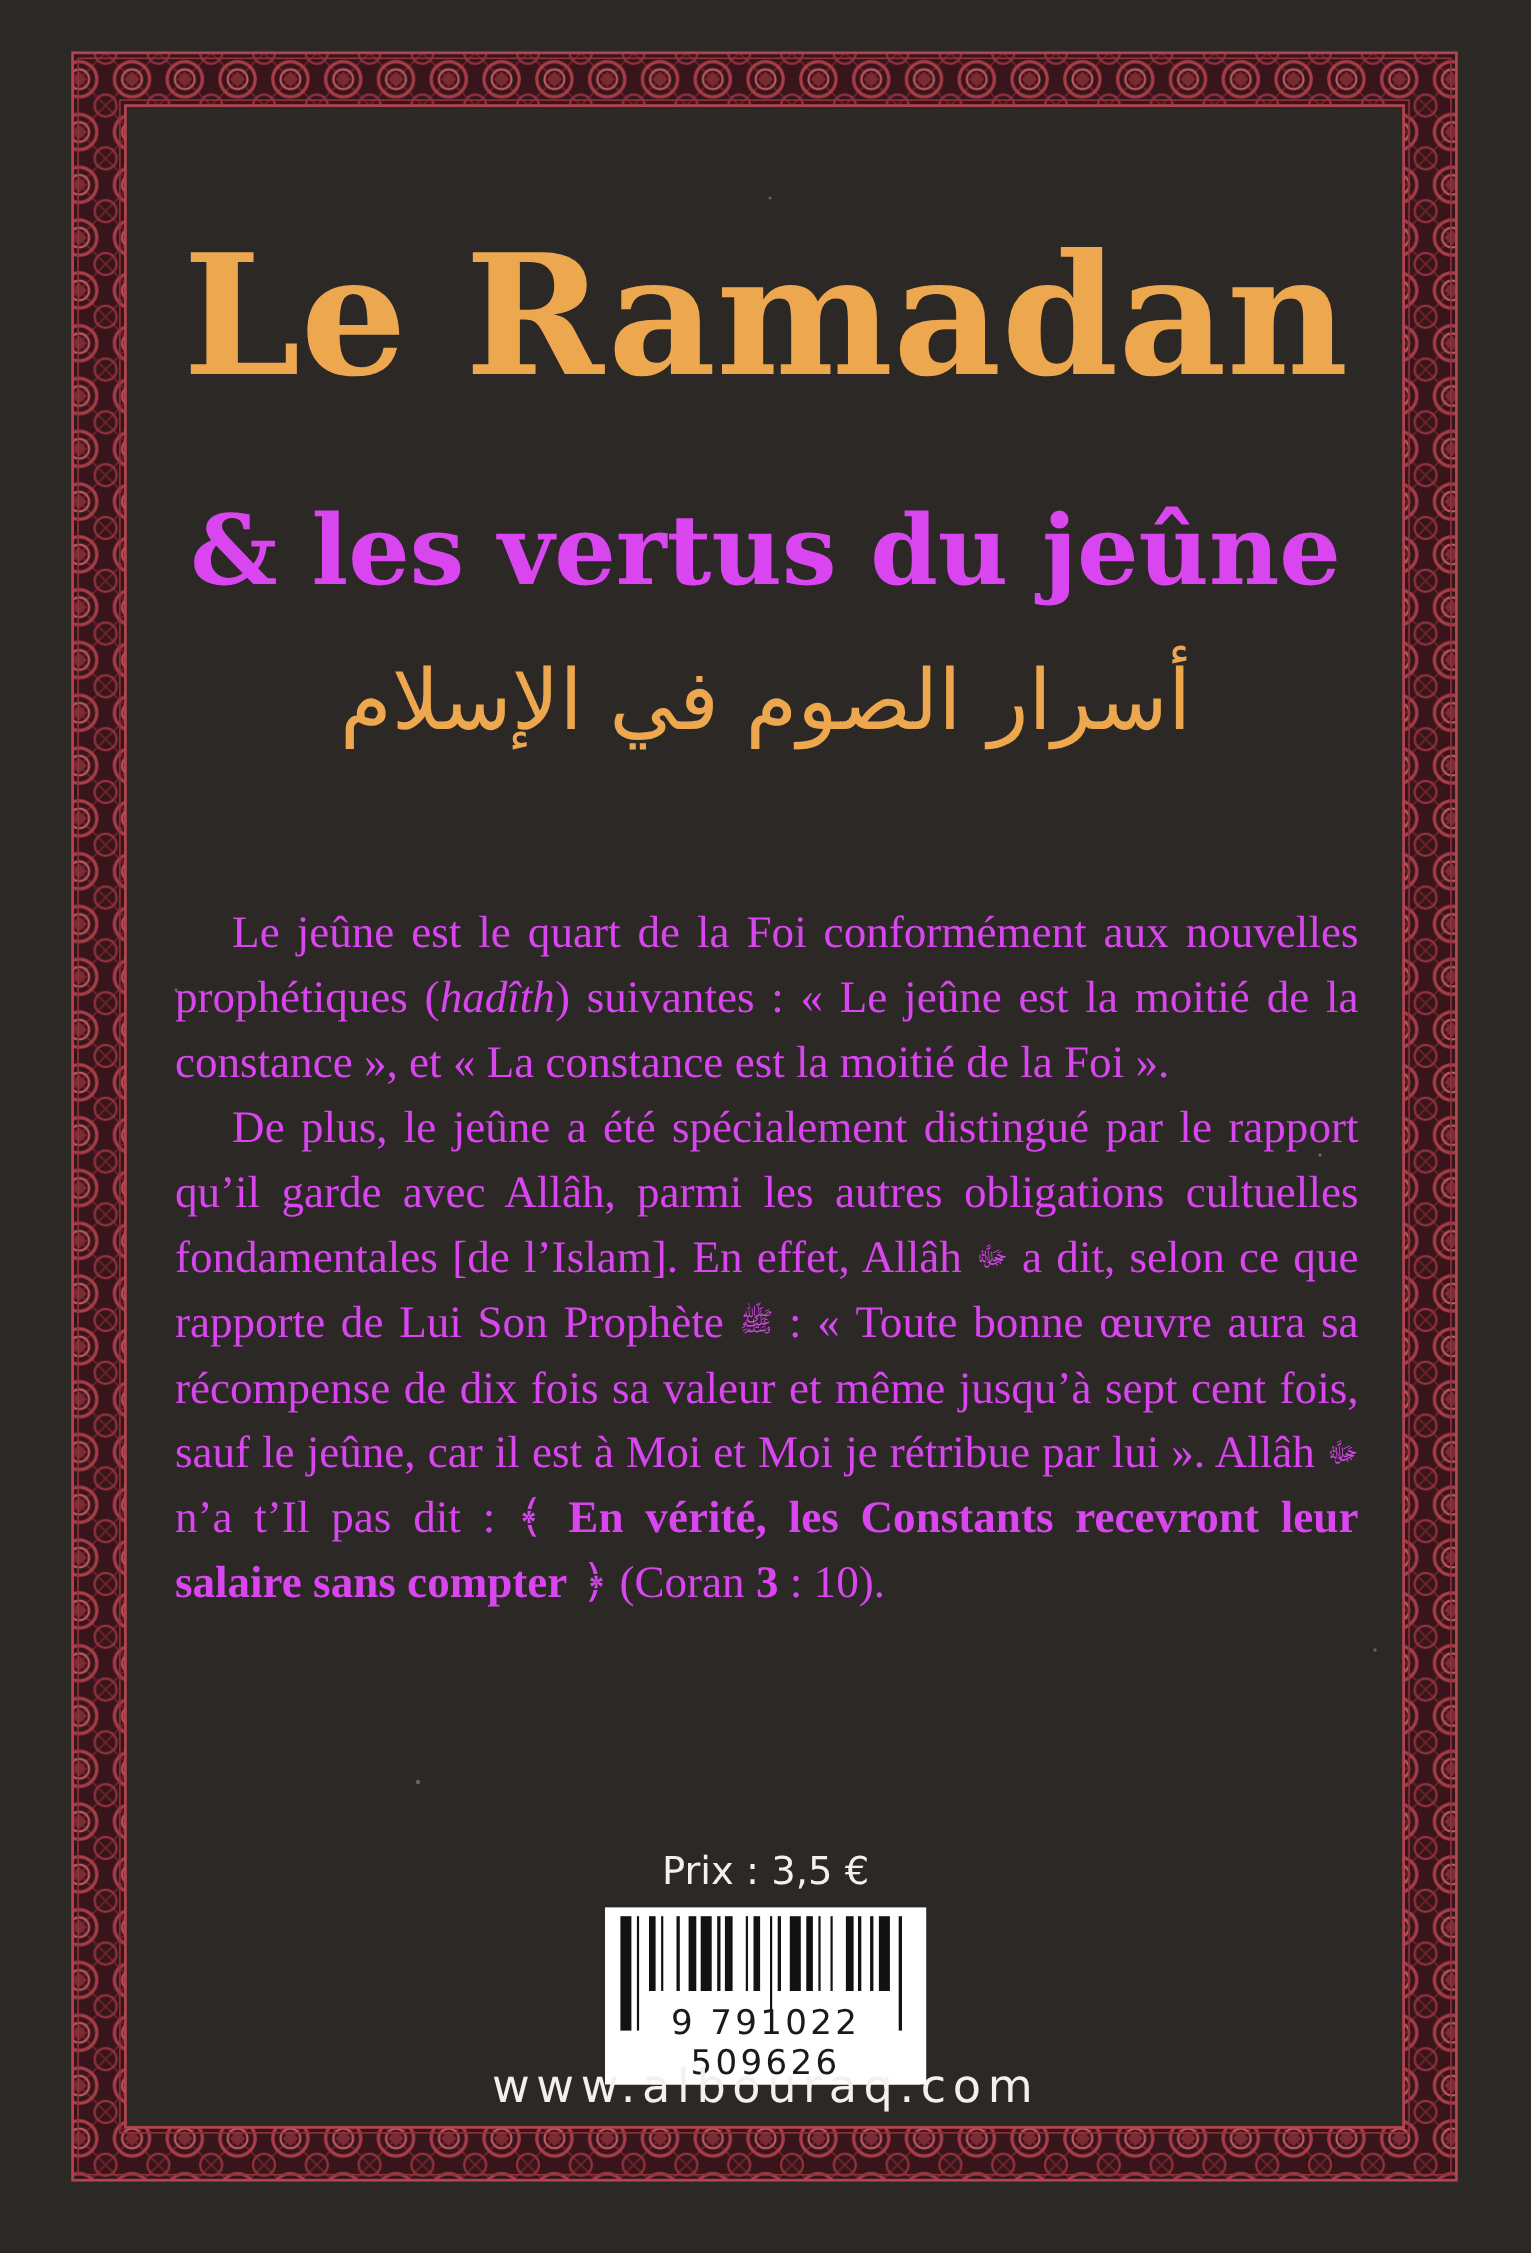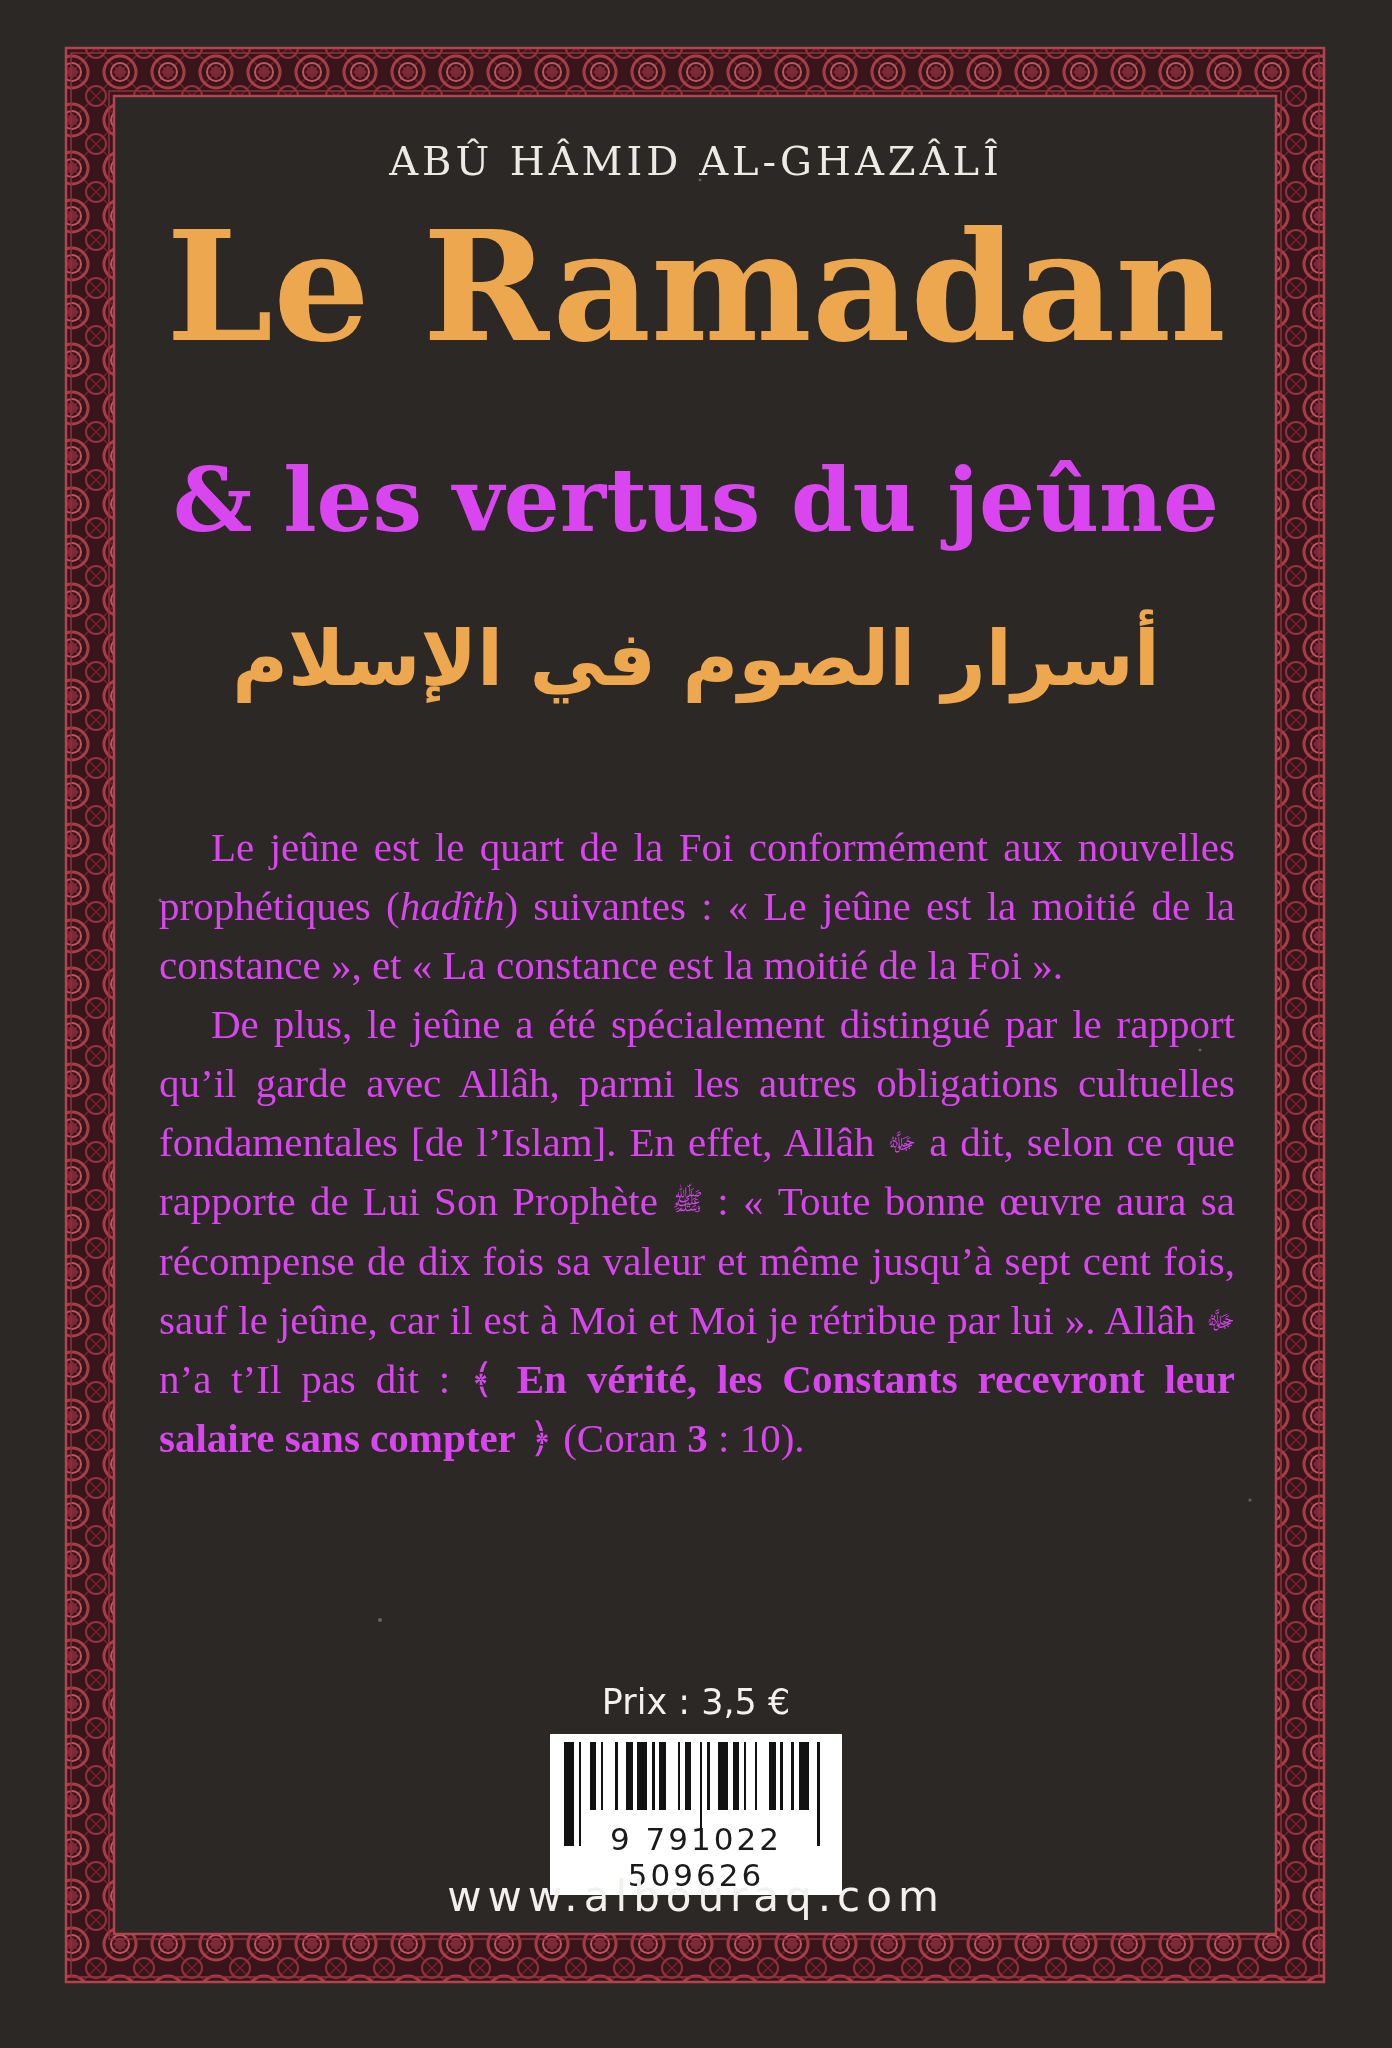--- a/index.html
+++ b/index.html
@@ -27,23 +27,22 @@
   .subtitle{
     position:absolute;top:448px;left:0;width:100%;
     text-align:center;color:#d946ef;
     font-size:88px;font-weight:bold;
     font-family:"DejaVu Serif","Liberation Serif",serif;
   }
   .arabic{
     position:absolute;top:592px;left:0;width:100%;
     text-align:center;color:#eda74f;
     direction:rtl;
-    font-size:76px;font-weight:bold;
+    font-size:76px;font-weight:normal;
     font-family:"DejaVu Sans",sans-serif;
-    margin-top:22px;
   }
   .body-text{
     position:absolute;top:818px;left:159px;width:1076px;
     color:#d946ef;
     font-size:41px;line-height:59px;
     text-align:justify;
   }
   .body-text p{margin:0;text-indent:52px;}
   .seg-normal{}
   .seg-italic{font-style:italic;}
@@ -117,21 +116,20 @@
         <circle cx="1140" cy="520" r="2"></circle>
       <circle cx="380" cy="1620" r="2"></circle>
         <circle cx="980" cy="240" r="1.6"></circle>
       <circle cx="1250" cy="1500" r="1.6"></circle>
         <circle cx="160" cy="900" r="1.5"></circle>
       <circle cx="700" cy="180" r="1.4"></circle>
         <circle cx="1200" cy="1050" r="1.5"></circle>
     </g>
   </svg>
 
-  <div class="author">ABÛ HÂMID AL-GHAZÂLÎ</div>
 
   <div class="title">Le Ramadan</div>
 
   <div class="subtitle">&amp; les vertus du jeûne</div>
 
   <div class="arabic">أسرار الصوم في الإسلام</div>
 
   <div class="body-text" id="body-text">
       <p><span class="seg-normal">Le jeûne est le quart de la Foi conformément aux nouvelles prophétiques (</span><span class="seg-italic">hadîth</span><span class="seg-normal">) suivantes : « Le jeûne est la moitié de la constance », et « La constance est la moitié de la Foi ».</span></p>
       <p><span class="seg-normal">De plus, le jeûne a été spécialement distingué par le rapport qu’il garde avec Allâh, parmi les autres obligations cultuelles fondamentales [de l’Islam]. En effet, Allâh </span><span class="seg-honorific">ﷻ</span><span class="seg-normal"> a dit, selon ce que rapporte de Lui Son Prophète </span><span class="seg-honorific">ﷺ</span><span class="seg-normal"> : « Toute bonne œuvre aura sa récompense de dix fois sa valeur et même jusqu’à sept cent fois, sauf le jeûne, car il est à Moi et Moi je rétribue par lui ». Allâh </span><span class="seg-honorific">ﷻ</span><span class="seg-normal"> n’a t’Il pas dit : </span><span class="seg-ornate">﴾ </span><span class="seg-bold">En vérité, les Constants recevront leur salaire sans compter</span><span class="seg-ornate"> ﴿</span><span class="seg-normal"> (Coran </span><span class="seg-bold">3</span><span class="seg-normal"> : 10).</span></p>

